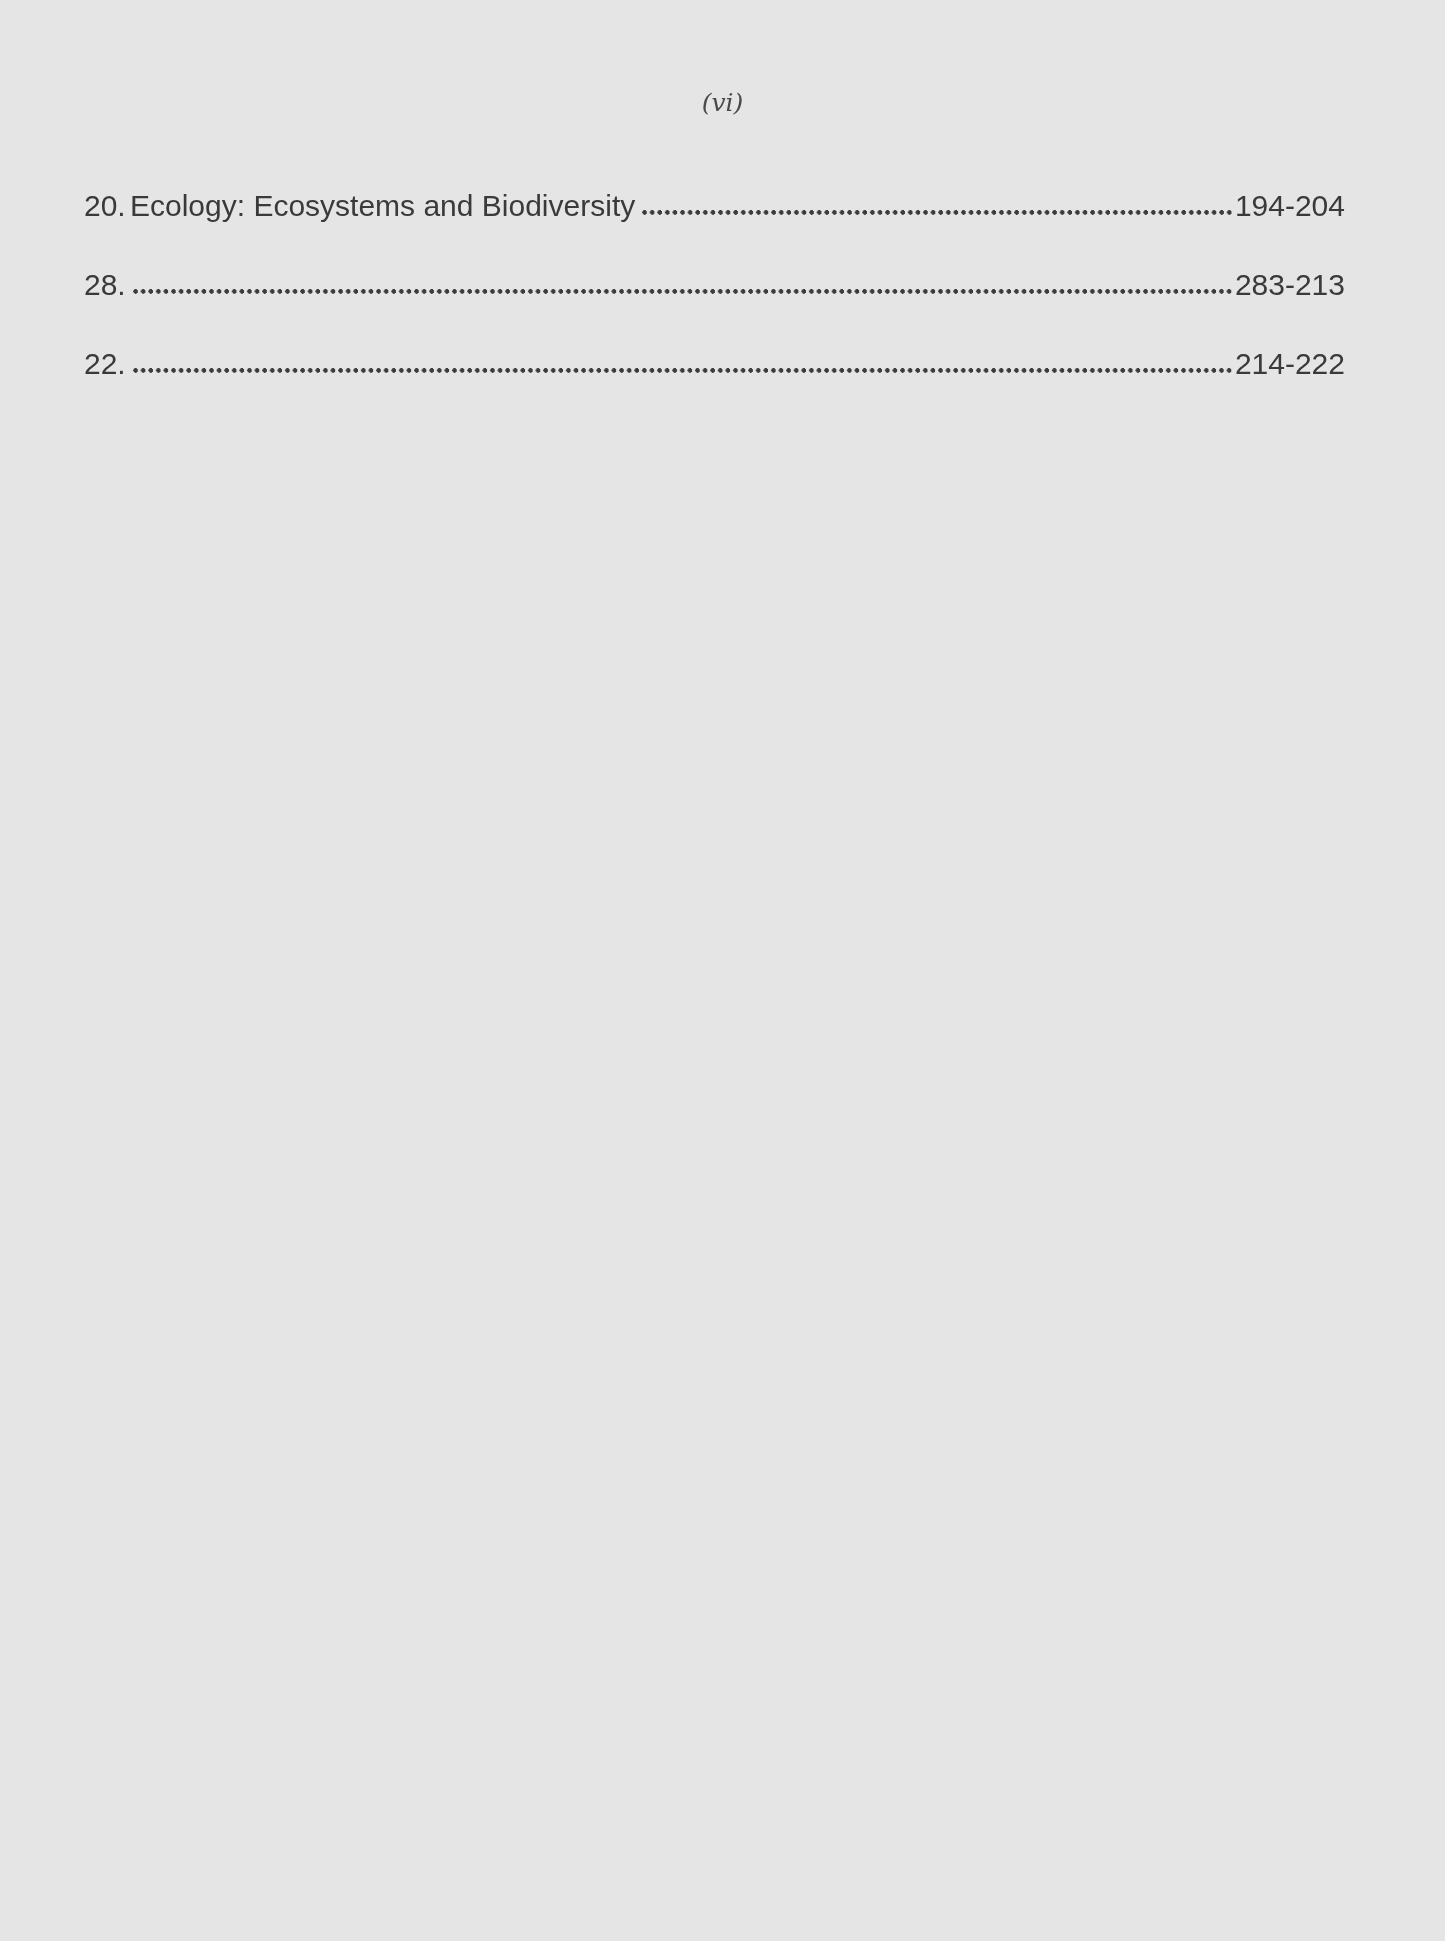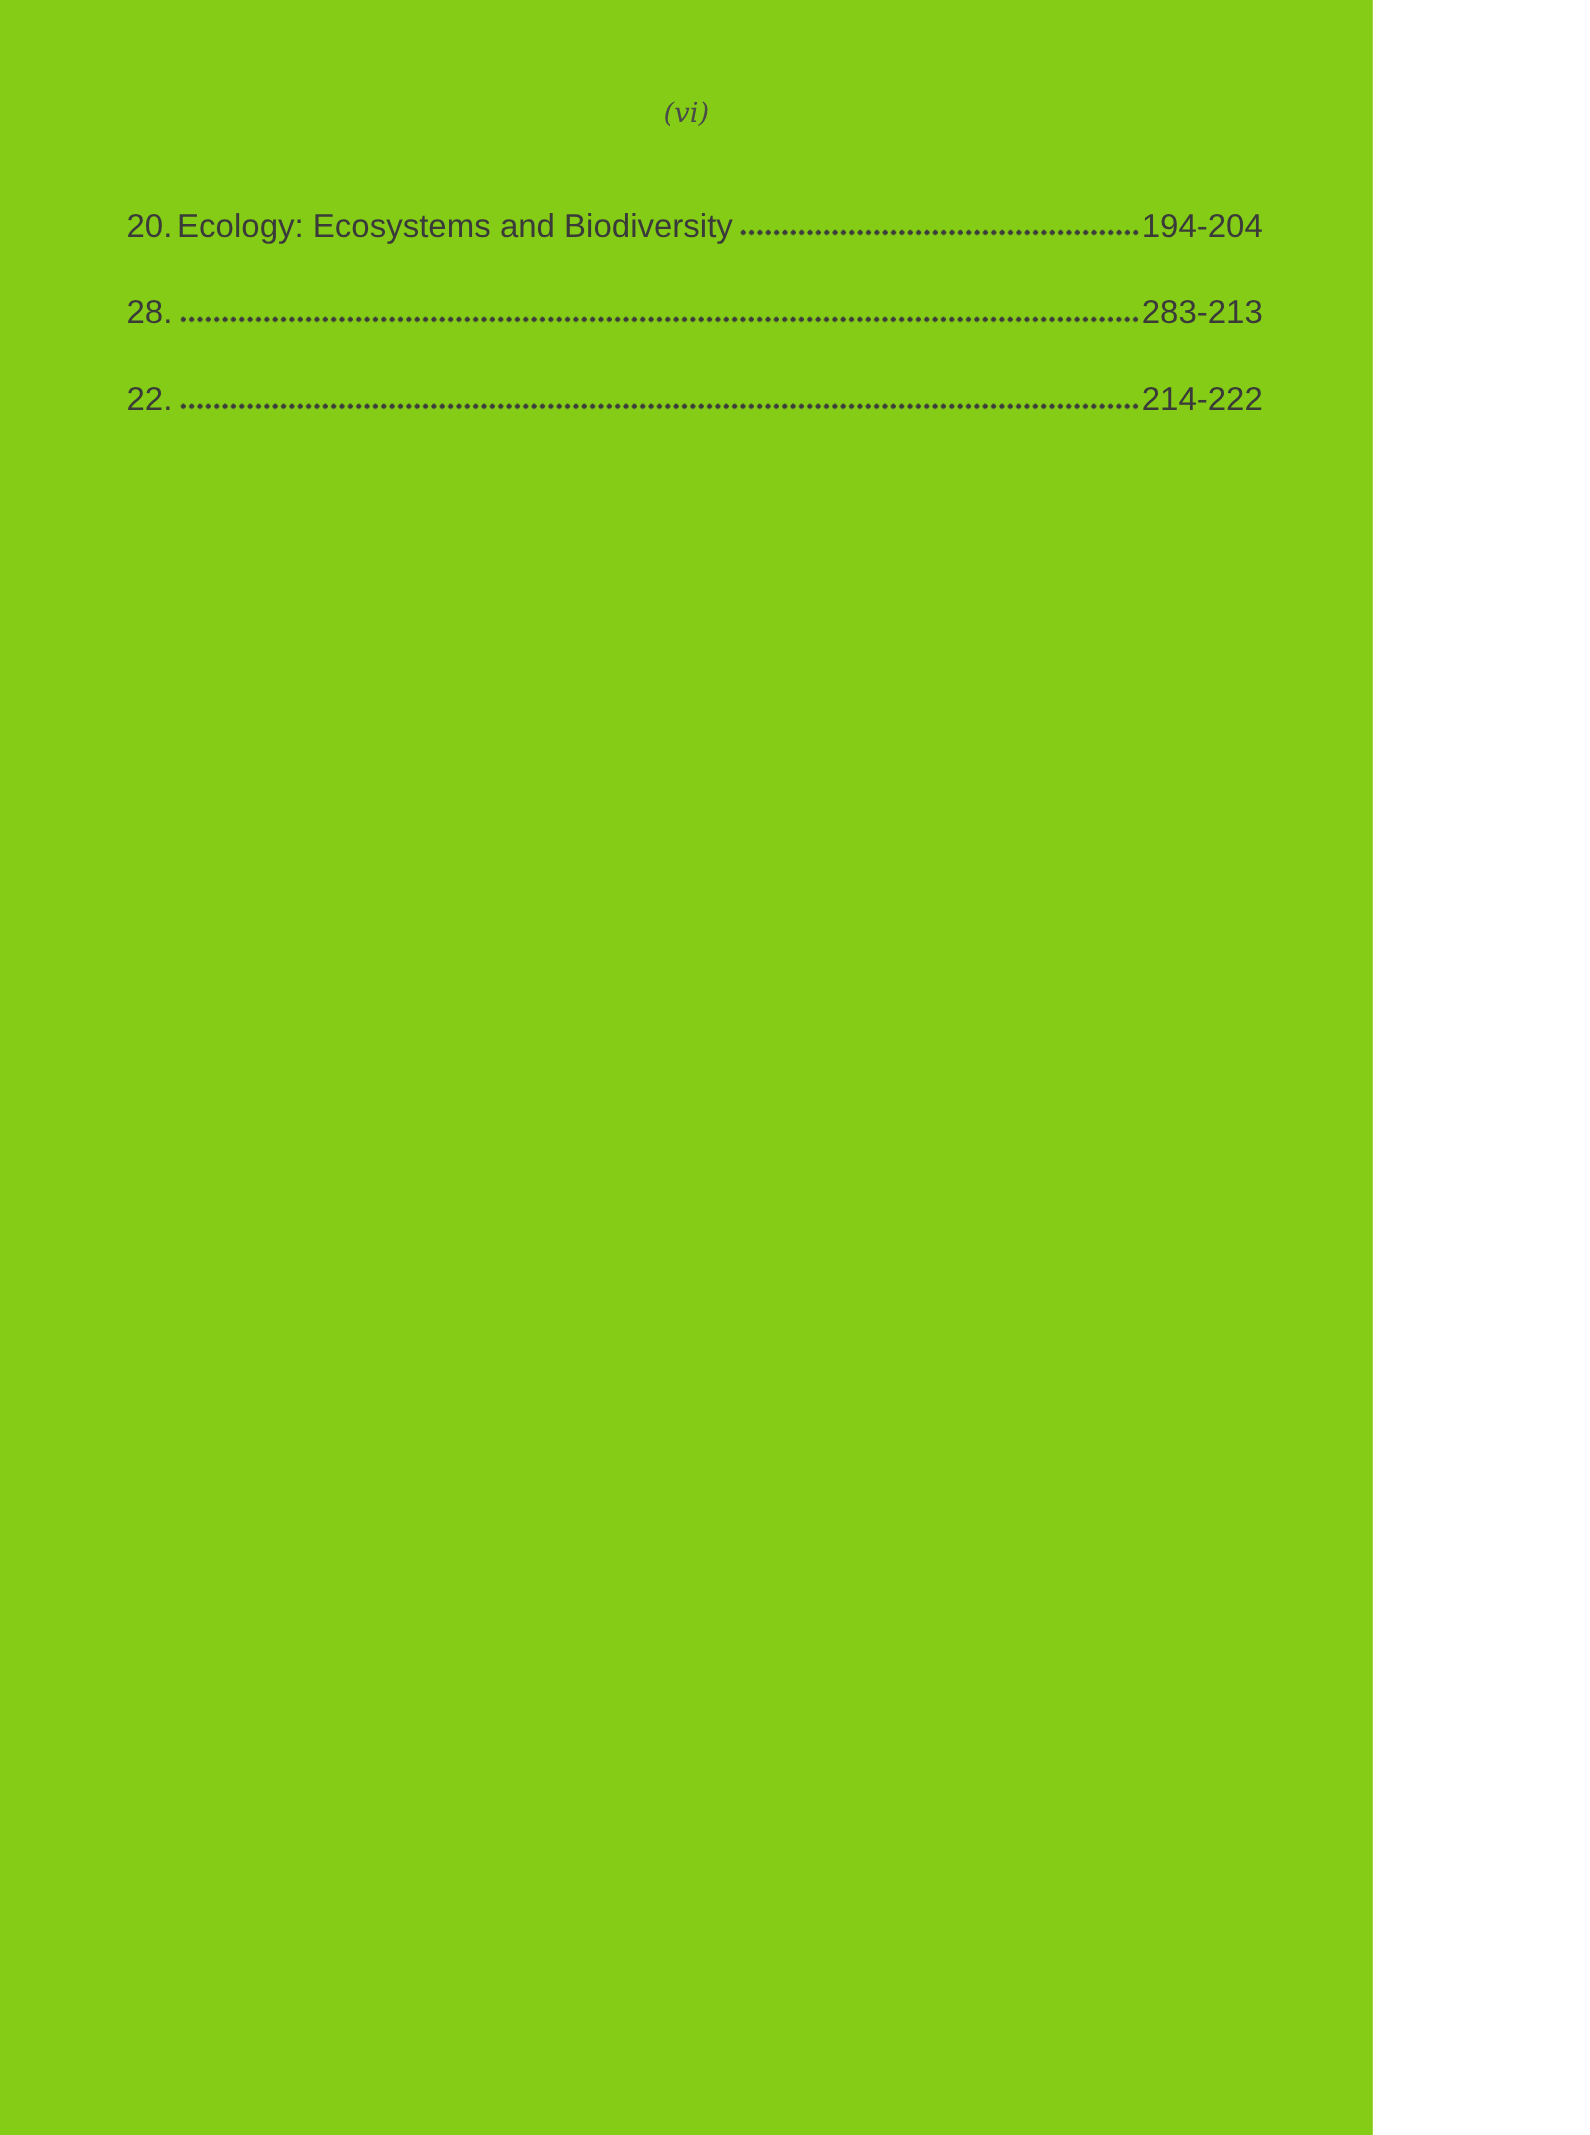--- a/index.html
+++ b/index.html
@@ -2,23 +2,23 @@
 <html><head>
 <meta charset="utf-8">
 <style>
   html, body {
     margin: 0;
     padding: 0;
     background: #ffffff;
   }
   .page {
     position: relative;
-    width: 1248px;
+    width: 1445px;
     height: 1941px;
-    background: #84cc16;
+    background: #e5e5e5;
     font-family: "Liberation Sans", sans-serif;
     color: #3a3a3a;
     overflow: hidden;
     box-sizing: border-box;
   }
   .page-header {
     padding-top: 88px;
     text-align: center;
     font-family: "DejaVu Serif", "Liberation Serif", serif;
     font-style: italic;
@@ -35,21 +35,20 @@
     align-items: baseline;
     font-size: 30px;
     line-height: 40px;
     margin-bottom: 39px;
     color: #3a3a3a;
   }
   .toc-num {
     flex: 0 0 auto;
     width: 46px;
     white-space: nowrap;
-    margin-left: 31px;
   }
   .toc-title {
     flex: 0 0 auto;
     white-space: nowrap;
     padding-right: 4px;
     margin-top: 24px;
   }
   .dot-leader {
     flex: 1 1 0;
     min-width: 12px;

